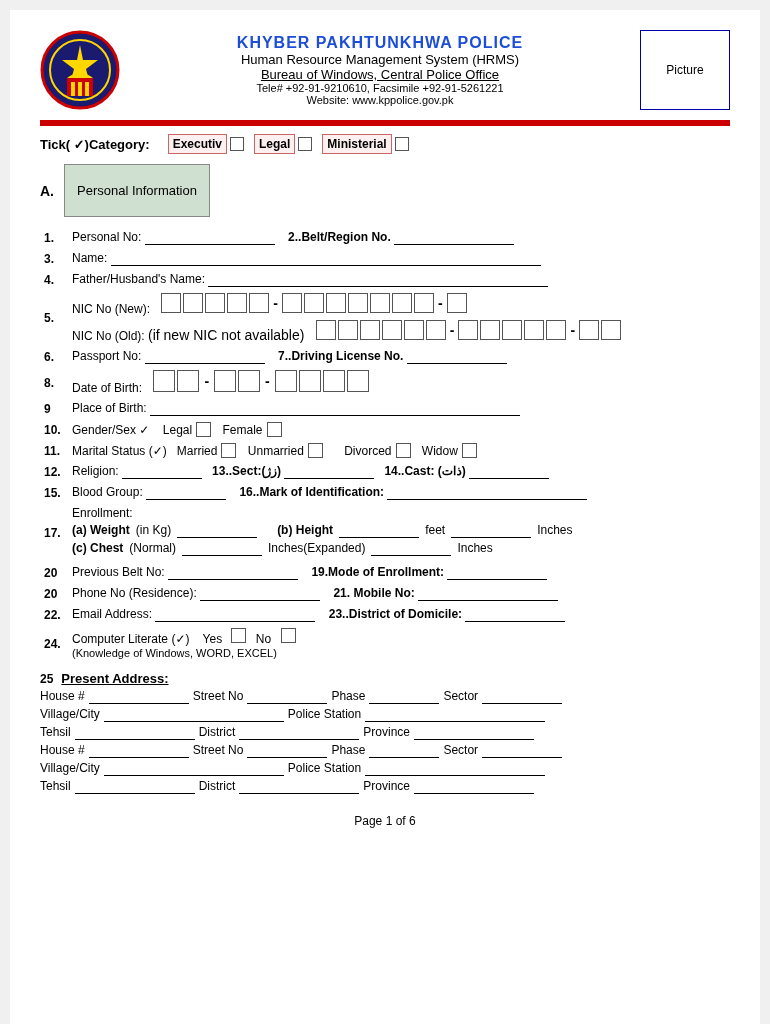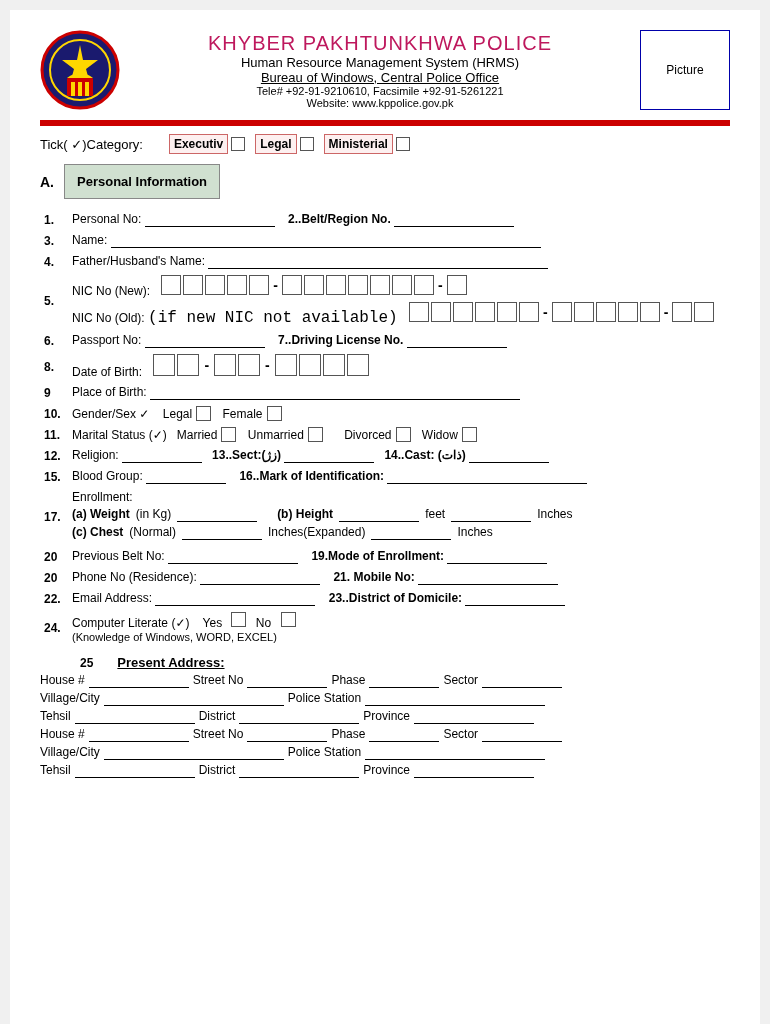--- a/index.html
+++ b/index.html
@@ -28,24 +28,24 @@
       width: 80px;
       height: 80px;
       margin-right: 10px;
       flex-shrink: 0;
     }
     .header-center {
       flex: 1;
       text-align: center;
     }
     .header-center h1 {
-      font-size: 20px;
-      font-weight: 400;
+      font-size: 16px;
+      font-weight: 700;
       letter-spacing: 1px;
-      color: #be185d;
+      color: #1d4ed8;
     }
     .header-center p {
       font-size: 13px;
       color: #000;
     }
     .header-center .underline {
       text-decoration: underline;
     }
     .header-center .small {
       font-size: 11px;
@@ -69,22 +69,22 @@
       margin: 5px 0 8px 0;
     }
     
     .category-row {
       display: flex;
       align-items: center;
       margin: 8px 0 10px 0;
       font-size: 13px;
     }
     .category-row .label {
-      margin-right: 26px;
-      font-weight: normal;
+      margin-right: 18px;
+      font-weight: bold;
     }
     .cat-btn {
       border: 1.5px solid #c66;
       background: #fdf0f0;
       padding: 2px 4px;
       font-size: 12px;
       font-weight: bold;
       margin-right: 3px;
       cursor: pointer;
     }
@@ -103,23 +103,23 @@
       margin: 8px 0 10px 0;
     }
     .section-letter {
       font-weight: bold;
       font-size: 14px;
       margin-right: 10px;
     }
     .section-title-btn {
       background: #d0e0d0;
       border: 1.5px solid #888;
-      padding: 9px 12px;
+      padding: 18px 12px;
       font-size: 13px;
-      font-weight: bold;
+      font-weight: normal;
       cursor: default;
     }
     
     .form-table {
       width: 100%;
       border-collapse: collapse;
     }
     .form-table td {
       padding: 3px 4px;
       vertical-align: middle;
@@ -329,21 +329,21 @@
                 <span class="nic-box"></span>
                 <span class="nic-box"></span>
                 <span class="nic-box"></span>
                 <span class="nic-dash">-</span>
                 <span class="nic-box"></span>
               </span>
             </span>
           </div>
           <div>
             <span>NIC No (Old):</span>
-            <span style="font-size:16px;font-family:Liberation Mono, monospace;">(if new NIC not available)</span>
+            <span style="font-size:14px;">(if new NIC not available)</span>
             <span style="margin-left:8px;">
               <span class="nic-group" style="display:inline-flex;">
                 <span class="nic-box"></span>
                 <span class="nic-box"></span>
                 <span class="nic-box"></span>
                 <span class="nic-box"></span>
                 <span class="nic-box"></span>
                 <span class="nic-box"></span>
                 <span class="nic-dash">-</span>
                 <span class="nic-box"></span>
@@ -539,21 +539,21 @@
           <span class="sq-check" style="margin:0 6px;"></span>
           <span>No</span>
           <span class="sq-check" style="margin:0 6px;"></span>
           <br>
           <span style="font-size:11px;">(Knowledge of Windows, WORD, EXCEL)</span>
         </td>
       </tr>
     </tbody>
   </table>
 
-  <div style="margin-top:8px; display:flex; align-items:baseline; gap:24px;margin-left:40px;">
+  <div style="margin-top:8px; display:flex; align-items:baseline; gap:8px;">
     <strong>25</strong>
     <span class="addr-title">Present Address:</span>
   </div>
   <div class="addr-row">
     <span>House #</span>
     <span class="addr-field" style="min-width:100px;">&nbsp;</span>
     <span>Street No</span>
     <span class="addr-field" style="min-width:80px;">&nbsp;</span>
     <span>Phase</span>
     <span class="addr-field" style="min-width:70px;">&nbsp;</span>
@@ -593,14 +593,20 @@
   </div>
   <div class="addr-row">
     <span>Tehsil</span>
     <span class="addr-field" style="min-width:120px;">&nbsp;</span>
     <span>District</span>
     <span class="addr-field" style="min-width:120px;">&nbsp;</span>
     <span>Province</span>
     <span class="addr-field" style="min-width:120px;">&nbsp;</span>
   </div>
 
+  <div class="page-footer">
+    <span>Page</span>
+    <span>1</span>
+    <span>of</span>
+    <span>6</span>
+  </div>
 
 </div>
 
 </body></html>

